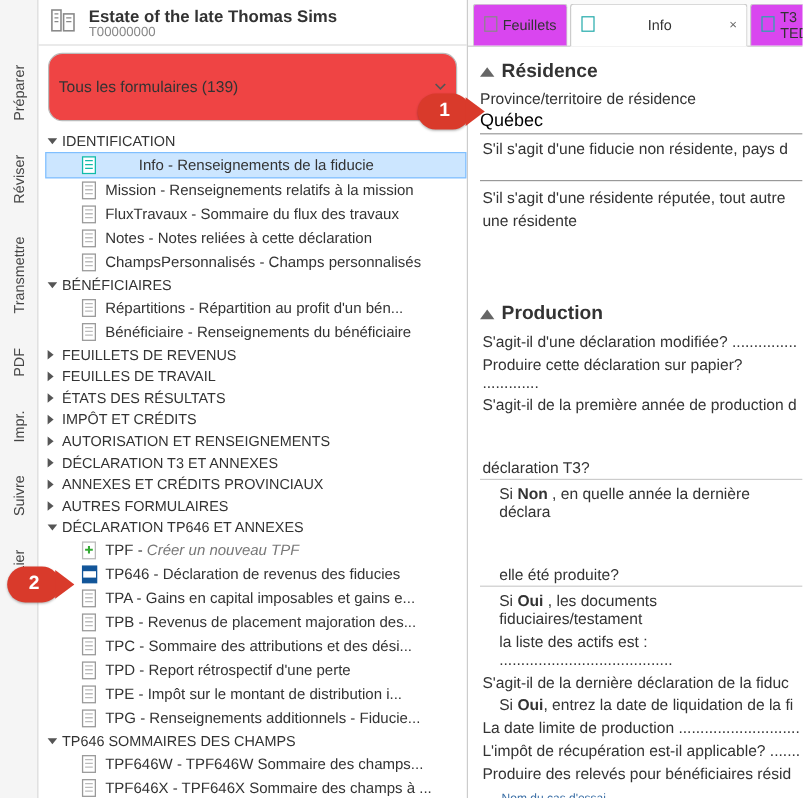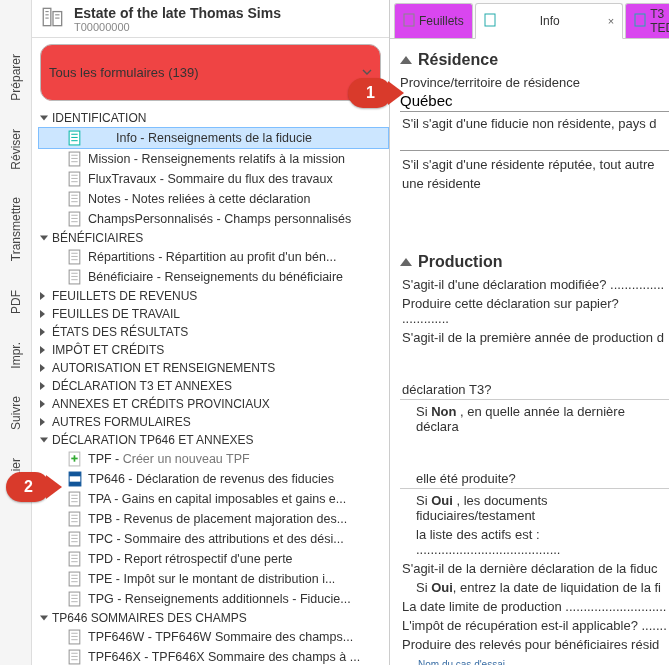--- a/index.html
+++ b/index.html
@@ -122,21 +122,21 @@
     overflow: hidden;
     text-overflow: ellipsis;
   }
   .tree-item.selected {
     background: #cce6ff;
     border: 1px solid #7fbfff;
     padding-left: 29px;
     gap: 34px;
   }
   .tree-item .label { overflow: hidden; text-overflow: ellipsis; white-space: nowrap; }
-  .tree-item .italic { color: #777; }
+  .tree-item .italic { font-style: italic; color: #777; }
   .doc-icon { width: 14px; height: 16px; flex-shrink: 0; }
   .right-pane {
     flex: 1;
     position: relative;
     overflow: hidden;
     display: flex;
     flex-direction: column;
   }
   .tabs {
     display: flex;

